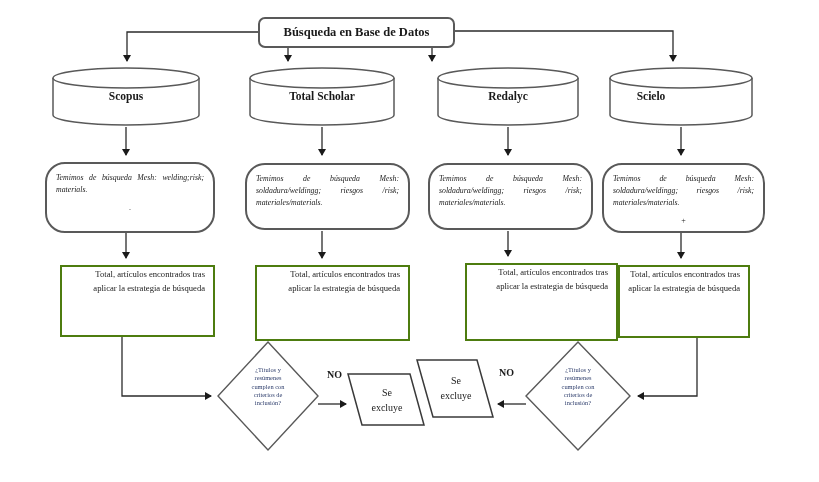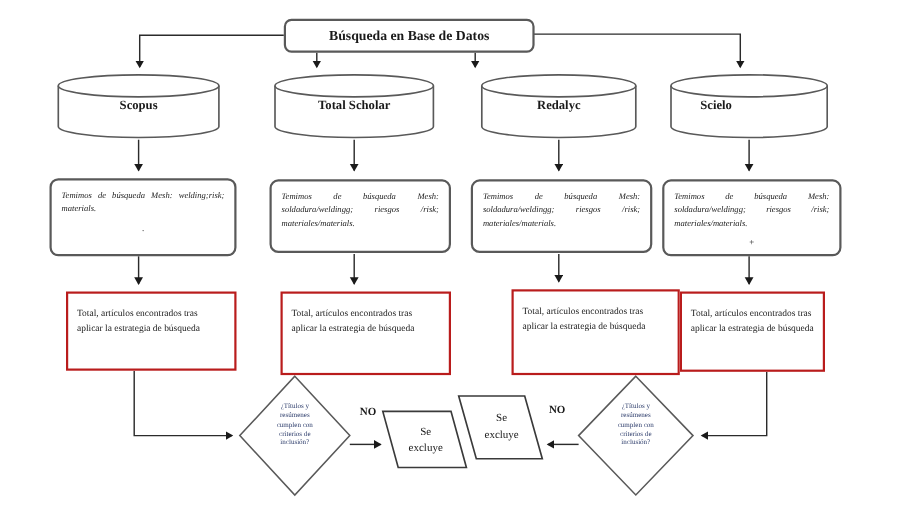--- a/index.html
+++ b/index.html
@@ -3,40 +3,40 @@
 <meta charset="utf-8">
 <style>
   html,body{margin:0;padding:0;background:#ffffff;}
   #canvas{
     position:relative;width:819px;height:482px;background:#ffffff;
     font-family:"Liberation Serif","DejaVu Serif",serif;color:#1a1a1a;overflow:hidden;
   }
   #wires{position:absolute;left:0;top:0;}
   .abs{position:absolute;box-sizing:border-box;}
   .title-box{
-    left:258px;top:17px;width:228px;height:31px;
+    left:258px;top:17px;width:197px;height:31px;
     border:2px solid #595959;border-radius:7px;background:#fff;
     display:flex;align-items:center;justify-content:center;
     font-weight:bold;font-size:12.5px;
   }
   .cyl-label{
     width:150px;text-align:center;font-weight:bold;font-size:11.5px;line-height:20px;height:20px;top:86px;
   }
   .terms-box{
-    border:2px solid #595959;border-radius:8px;background:#fff;
+    border:2px solid #595959;border-radius:20px;background:#fff;
     padding:8px 9px 0 9px;
   }
   .terms-text{
     font-style:italic;font-size:7.8px;line-height:1.55;
     text-align:justify;text-align-last:left;word-spacing:2px;
   }
   .terms-note{text-align:center;font-size:8px;margin-top:7px;}
   .total-box{
-    border:2px solid #b91c1c;background:#fff;text-align:left;
-    font-size:8.6px;line-height:1.6;padding:11px 8px 0 8px;
+    border:2px solid #4d7c0f;background:#fff;text-align:right;
+    font-size:8.6px;line-height:1.6;padding:1px 8px 0 8px;
   }
   .diamond-label{
     width:46px;text-align:center;font-size:6.4px;line-height:1.3;color:#31406e;
   }
   .no-label{font-weight:bold;font-size:10px;}
   .excl-label{width:40px;text-align:center;font-size:10px;line-height:1.45;}
 </style>
 </head>
 <body>
 

